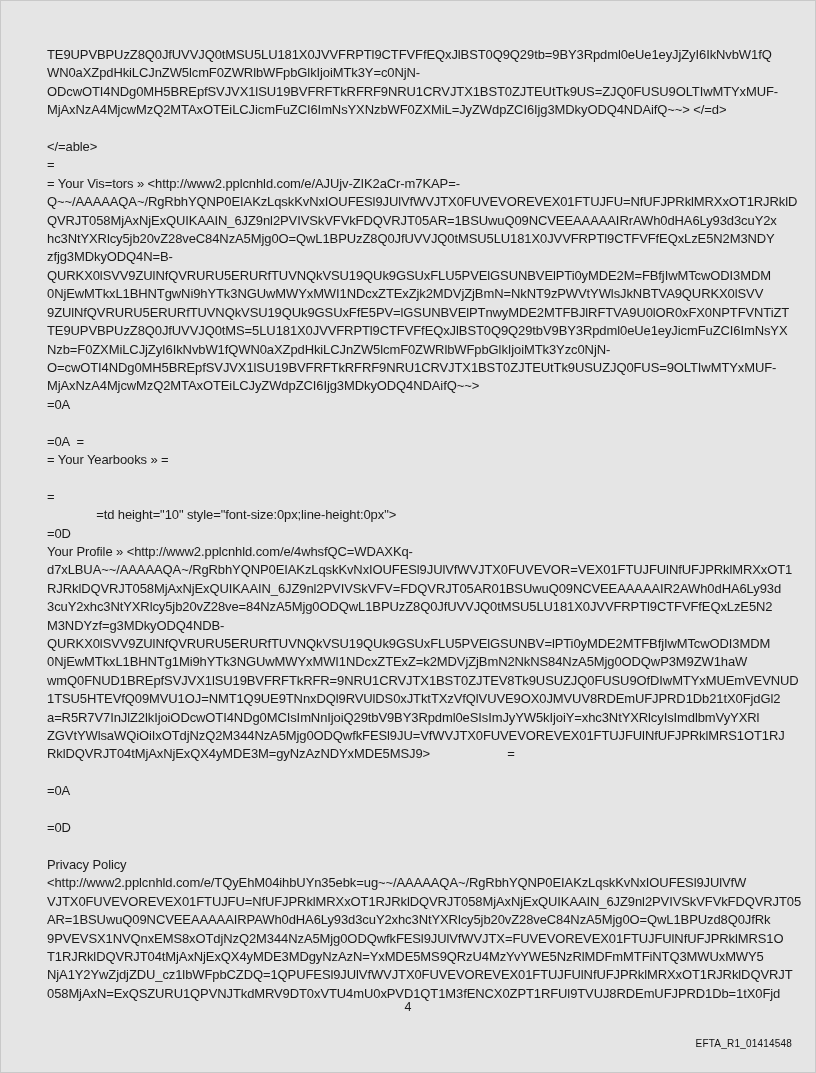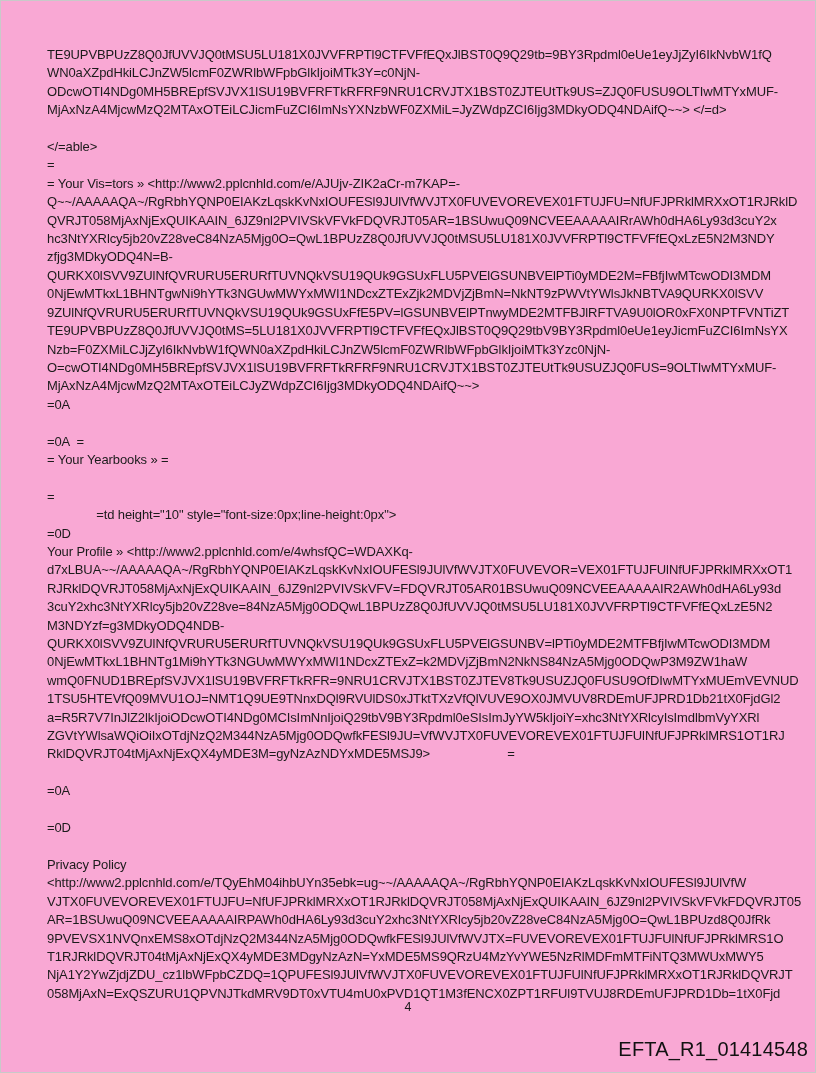--- a/index.html
+++ b/index.html
@@ -1,20 +1,20 @@
 <!DOCTYPE html>
 <html><head>
 <meta charset="utf-8">
 <style>
   html, body { margin: 0; padding: 0; background: #ffffff; }
   .page {
     position: relative;
     width: 816px;
     height: 1073px;
-    background: #f9a8d4;
+    background: #e5e5e5;
     overflow: hidden;
     box-shadow: inset 0 0 0 1px #c9c9c9;
     font-family: "Liberation Sans", sans-serif;
     color: #1b1b1b;
   }
   .body-text {
     position: absolute;
     left: 47px;
     top: 46px;
     width: 745px;
@@ -28,23 +28,23 @@
     position: absolute;
     left: 0;
     right: 0;
     top: 1000px;
     text-align: center;
     font-size: 12.5px;
     color: #1b1b1b;
   }
   .bates {
     position: absolute;
-    right: 8px;
+    right: 24px;
     top: 1038px;
-    font-size: 20px;
+    font-size: 10px;
     letter-spacing: 0.2px;
     color: #111111;
   }
 </style>
 </head>
 <body>
 
 <div class="page">
   <div class="body-text">TE9UPVBPUzZ8Q0JfUVVJQ0tMSU5LU181X0JVVFRPTl9CTFVFfEQxJlBST0Q9Q29tb=9BY3Rpdml0eUe1eyJjZyI6IkNvbW1fQ
 WN0aXZpdHkiLCJnZW5lcmF0ZWRlbWFpbGlkIjoiMTk3Y=c0NjN-

